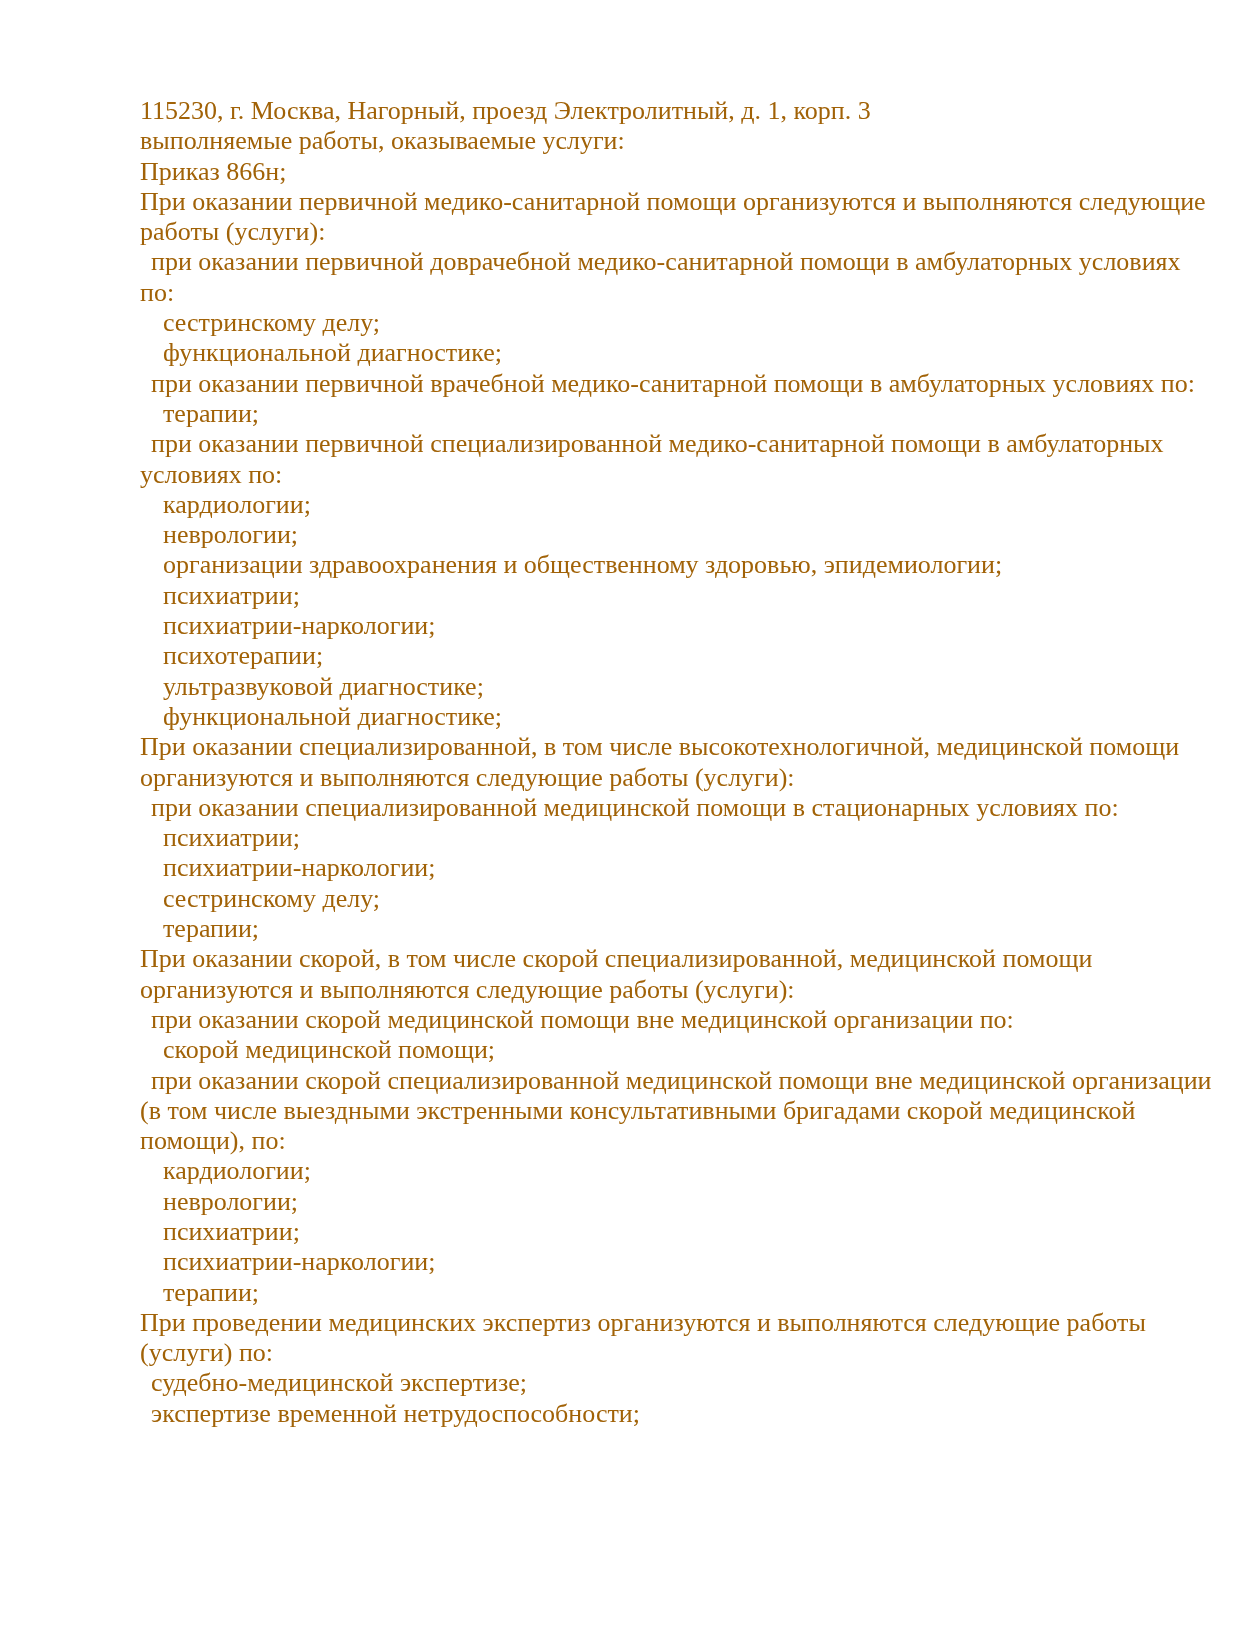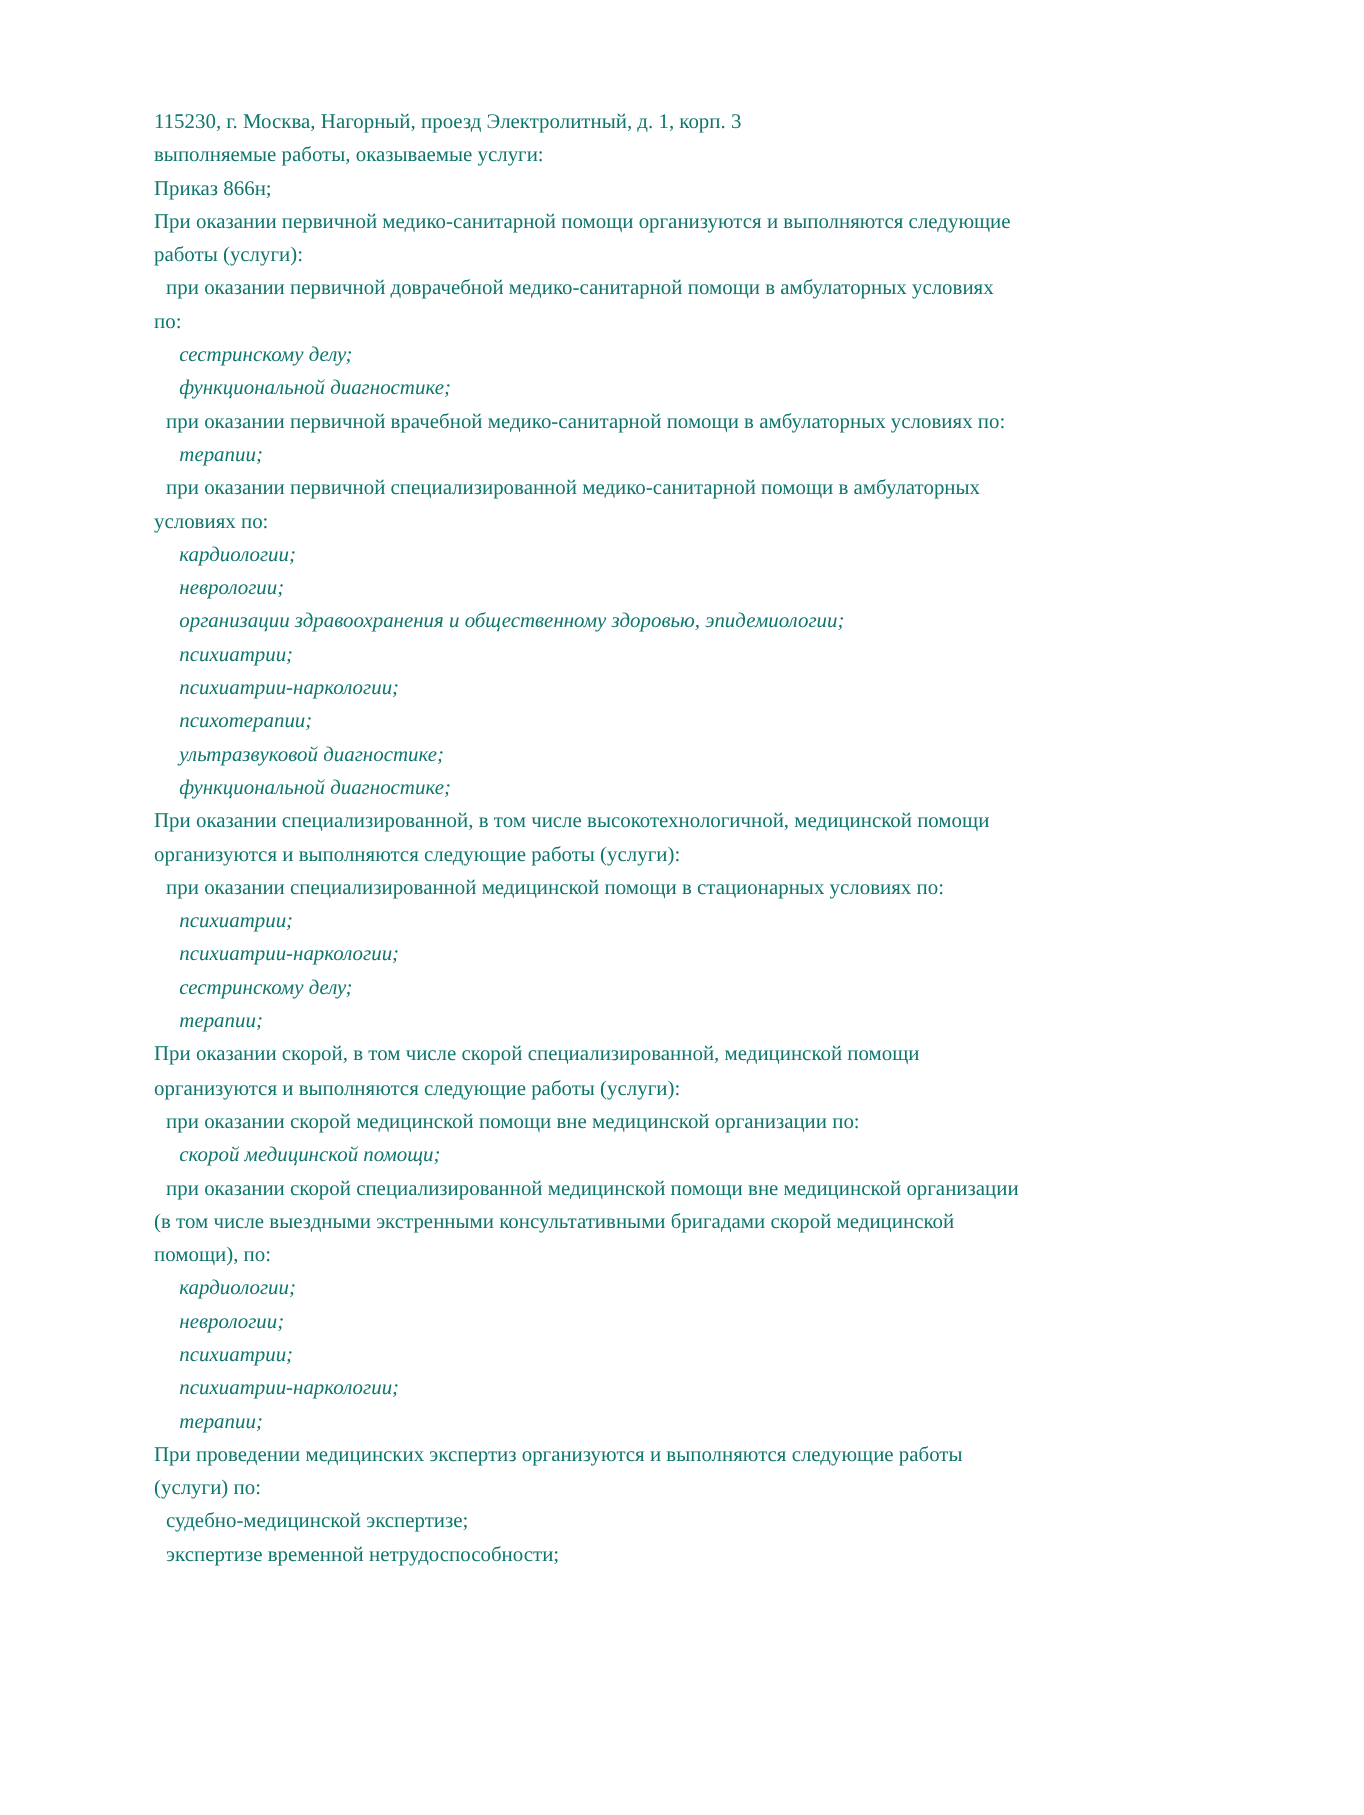--- a/index.html
+++ b/index.html
@@ -13,28 +13,28 @@
     height: 1650px;
     background: #ffffff;
     overflow: hidden;
   }
   .text-block {
     position: absolute;
     left: 140px;
     top: 96px;
     width: 1010px;
     font-family: "Liberation Serif", "DejaVu Serif", serif;
-    font-size: 19px;
+    font-size: 26px;
     line-height: 30.3px;
-    color: #0f766e;
+    color: #a16207;
     white-space: pre;
   }
   .line { min-height: 30.3px; }
   .line.indent-0 { padding-left: 0; }
   .line.indent-1 { padding-left: 11px; font-family: Liberation Serif, serif; }
-  .line.indent-2 { padding-left: 23px; font-style: italic; }
+  .line.indent-2 { padding-left: 23px; }
 </style>
 </head>
 <body>
 
 <div class="page">
   <div class="text-block" id="text-block"><div class="line indent-0">115230, г. Москва, Нагорный, проезд Электролитный, д. 1, корп. 3</div><div class="line indent-0">выполняемые работы, оказываемые услуги:</div><div class="line indent-0">Приказ 866н;</div><div class="line indent-0">При оказании первичной медико-санитарной помощи организуются и выполняются следующие</div><div class="line indent-0">работы (услуги):</div><div class="line indent-1">при оказании первичной доврачебной медико-санитарной помощи в амбулаторных условиях</div><div class="line indent-0">по:</div><div class="line indent-2">сестринскому делу;</div><div class="line indent-2">функциональной диагностике;</div><div class="line indent-1">при оказании первичной врачебной медико-санитарной помощи в амбулаторных условиях по:</div><div class="line indent-2">терапии;</div><div class="line indent-1">при оказании первичной специализированной медико-санитарной помощи в амбулаторных</div><div class="line indent-0">условиях по:</div><div class="line indent-2">кардиологии;</div><div class="line indent-2">неврологии;</div><div class="line indent-2">организации здравоохранения и общественному здоровью, эпидемиологии;</div><div class="line indent-2">психиатрии;</div><div class="line indent-2">психиатрии-наркологии;</div><div class="line indent-2">психотерапии;</div><div class="line indent-2">ультразвуковой диагностике;</div><div class="line indent-2">функциональной диагностике;</div><div class="line indent-0">При оказании специализированной, в том числе высокотехнологичной, медицинской помощи</div><div class="line indent-0">организуются и выполняются следующие работы (услуги):</div><div class="line indent-1">при оказании специализированной медицинской помощи в стационарных условиях по:</div><div class="line indent-2">психиатрии;</div><div class="line indent-2">психиатрии-наркологии;</div><div class="line indent-2">сестринскому делу;</div><div class="line indent-2">терапии;</div><div class="line indent-0">При оказании скорой, в том числе скорой специализированной, медицинской помощи</div><div class="line indent-0">организуются и выполняются следующие работы (услуги):</div><div class="line indent-1">при оказании скорой медицинской помощи вне медицинской организации по:</div><div class="line indent-2">скорой медицинской помощи;</div><div class="line indent-1">при оказании скорой специализированной медицинской помощи вне медицинской организации</div><div class="line indent-0">(в том числе выездными экстренными консультативными бригадами скорой медицинской</div><div class="line indent-0">помощи), по:</div><div class="line indent-2">кардиологии;</div><div class="line indent-2">неврологии;</div><div class="line indent-2">психиатрии;</div><div class="line indent-2">психиатрии-наркологии;</div><div class="line indent-2">терапии;</div><div class="line indent-0">При проведении медицинских экспертиз организуются и выполняются следующие работы</div><div class="line indent-0">(услуги) по:</div><div class="line indent-1">судебно-медицинской экспертизе;</div><div class="line indent-1">экспертизе временной нетрудоспособности;</div></div>
 </div>
 
 </body></html>

